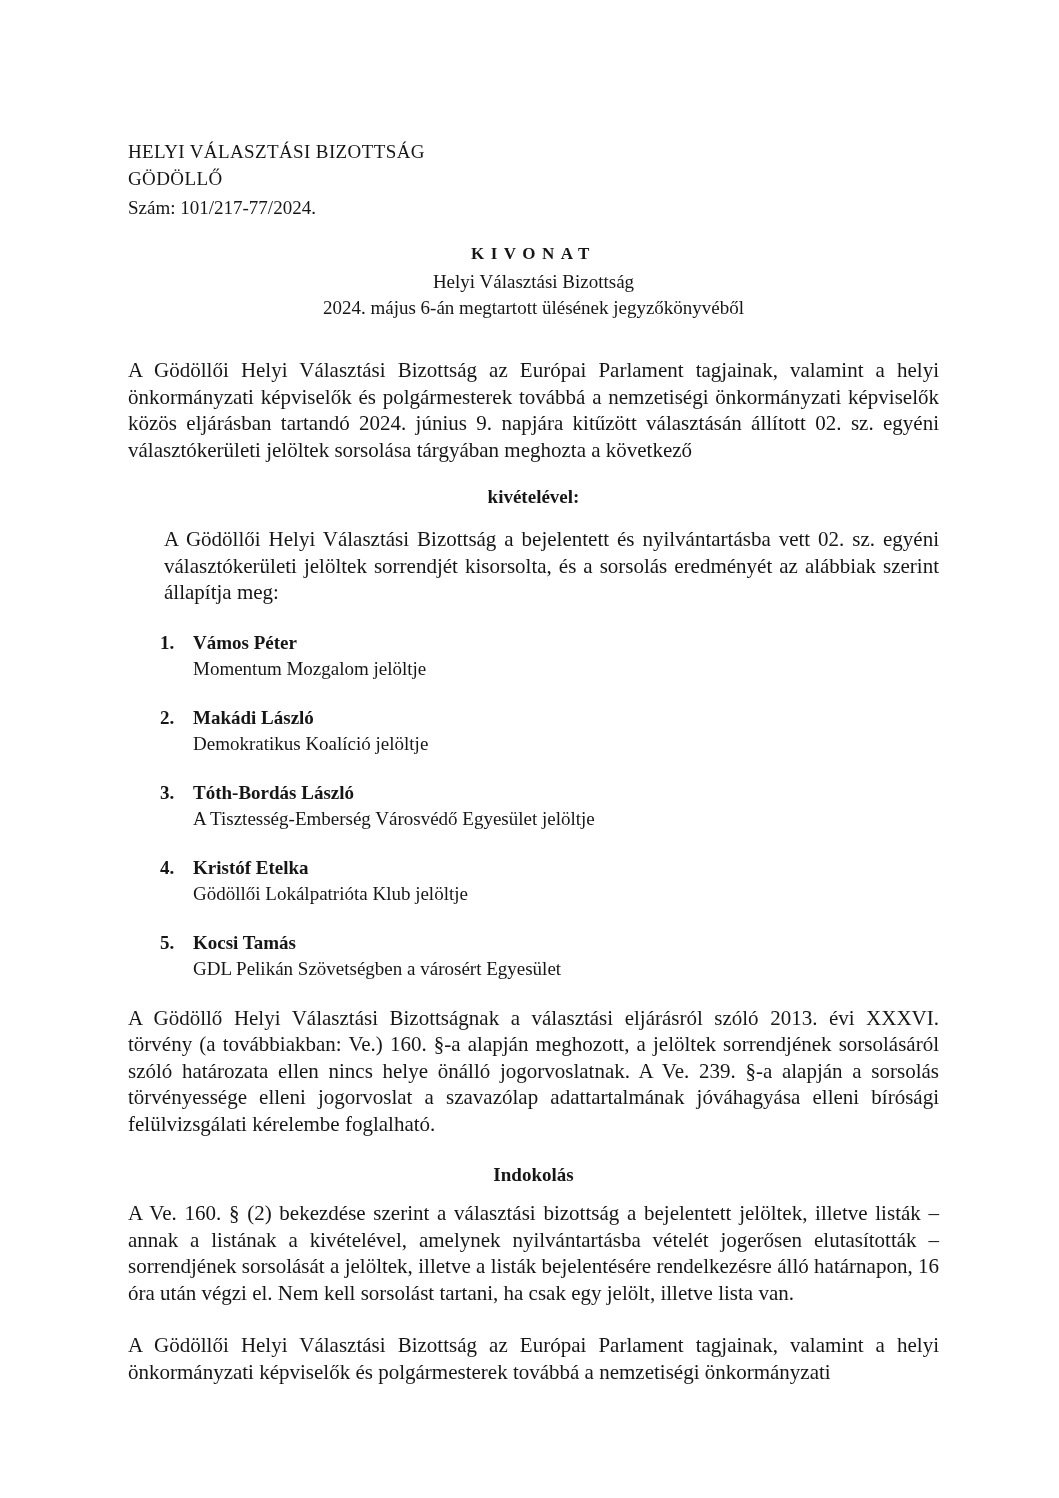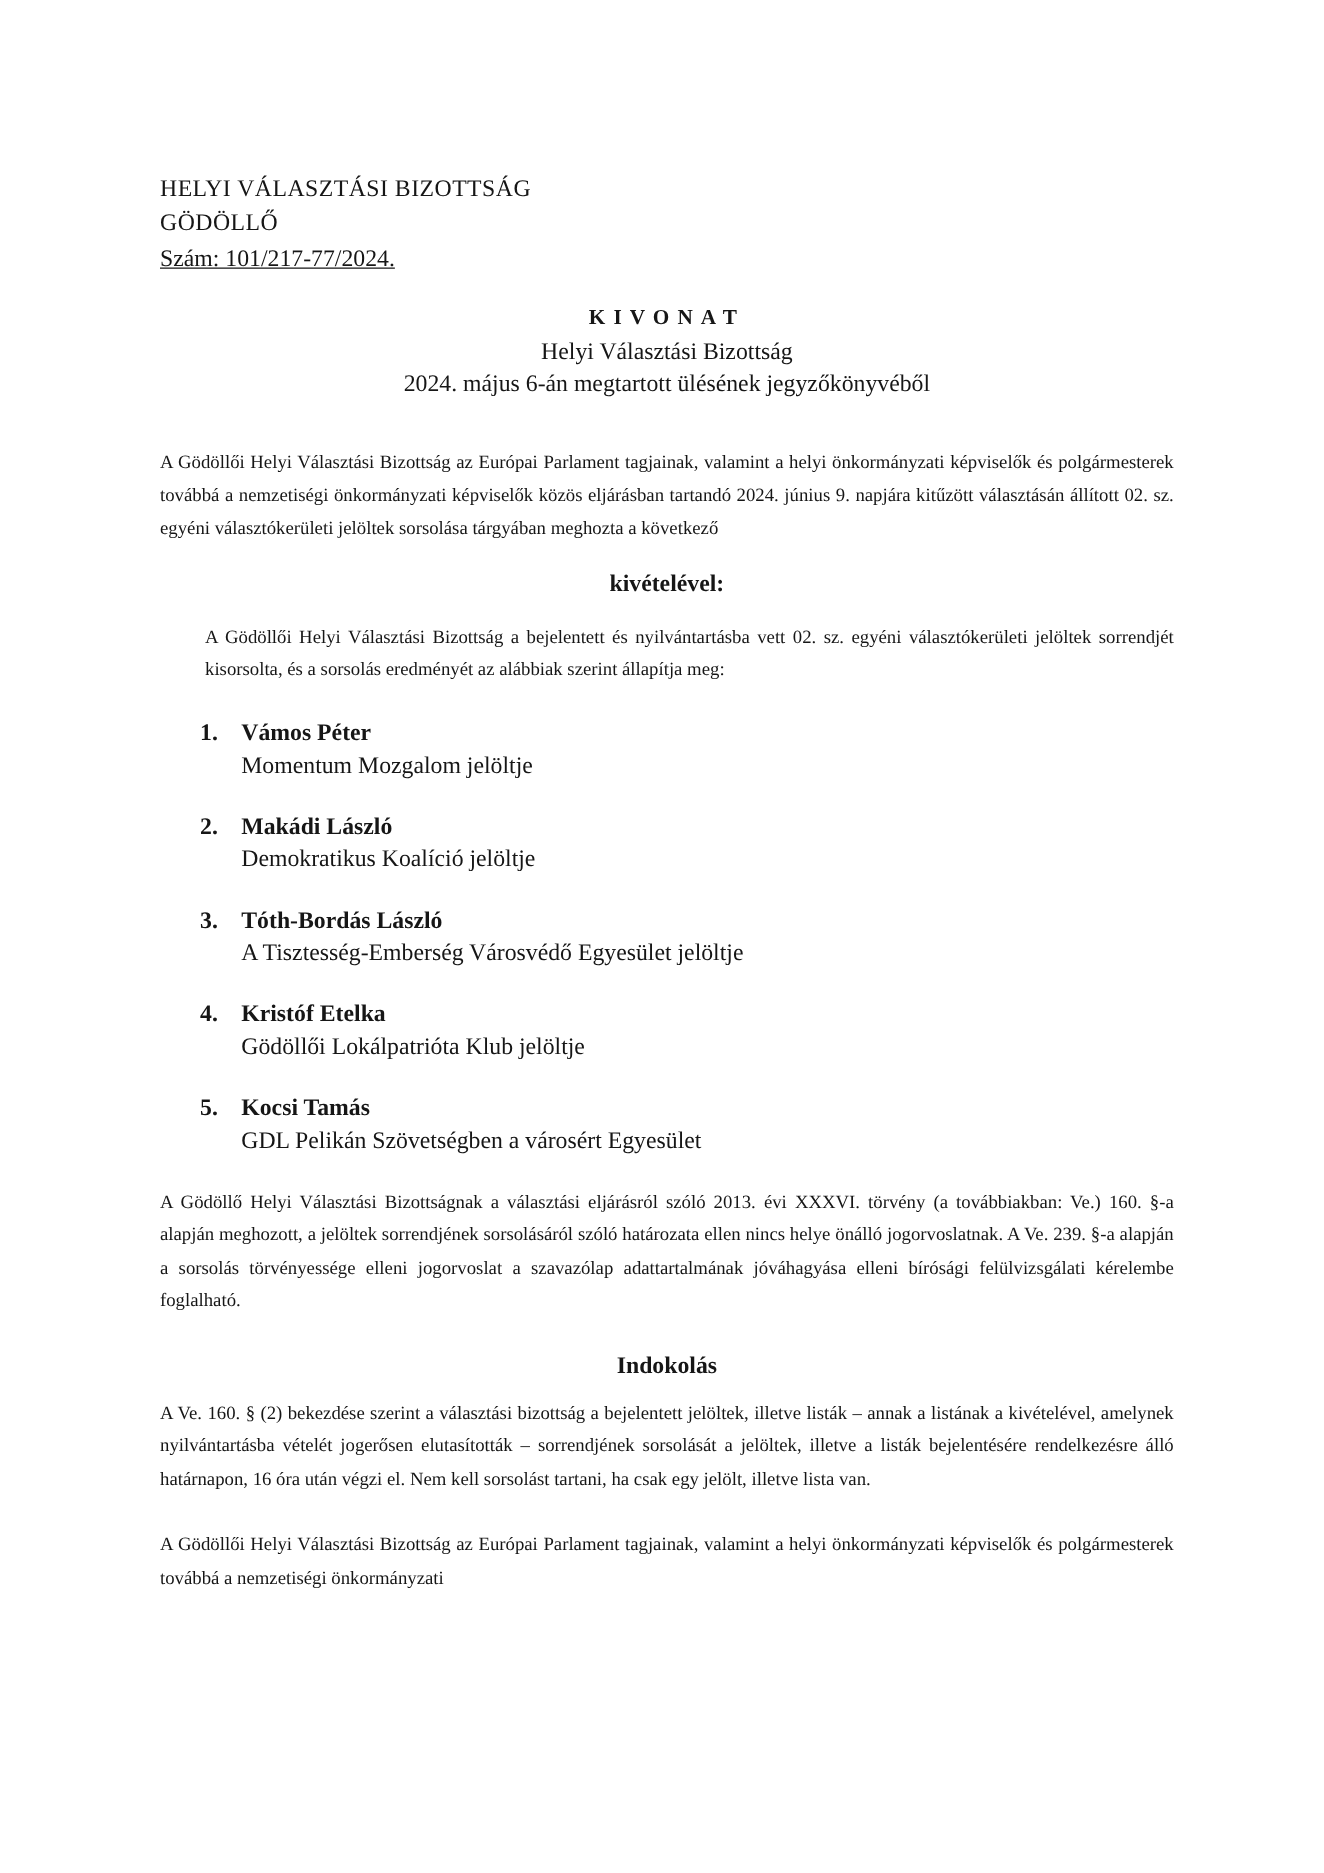--- a/index.html
+++ b/index.html
@@ -24,21 +24,20 @@
   }
   .doc-header {
     font-size: 19px;
     line-height: 27px;
   }
   .doc-header .org-line {
     letter-spacing: 0.02em;
   }
   .doc-number {
     margin-top: 2px;
-    text-decoration: underline;
   }
   .title-block {
     margin-top: 18px;
     text-align: center;
   }
   .title-main {
     font-size: 17px;
     font-weight: bold;
     letter-spacing: 0.38em;
     line-height: 30px;
@@ -52,21 +51,21 @@
     text-align: center;
     font-size: 20px;
     font-weight: bold;
     line-height: 27px;
   }
   .decision-heading span {
     text-decoration: underline;
     text-underline-offset: 3px;
   }
   .para {
-    font-size: 15px;
+    font-size: 21px;
     line-height: 26.5px;
     text-align: justify;
   }
   .para-intro { margin-top: 36px; }
   .center-bold {
     text-align: center;
     font-weight: bold;
     font-size: 19px;
     line-height: 26px;
   }

